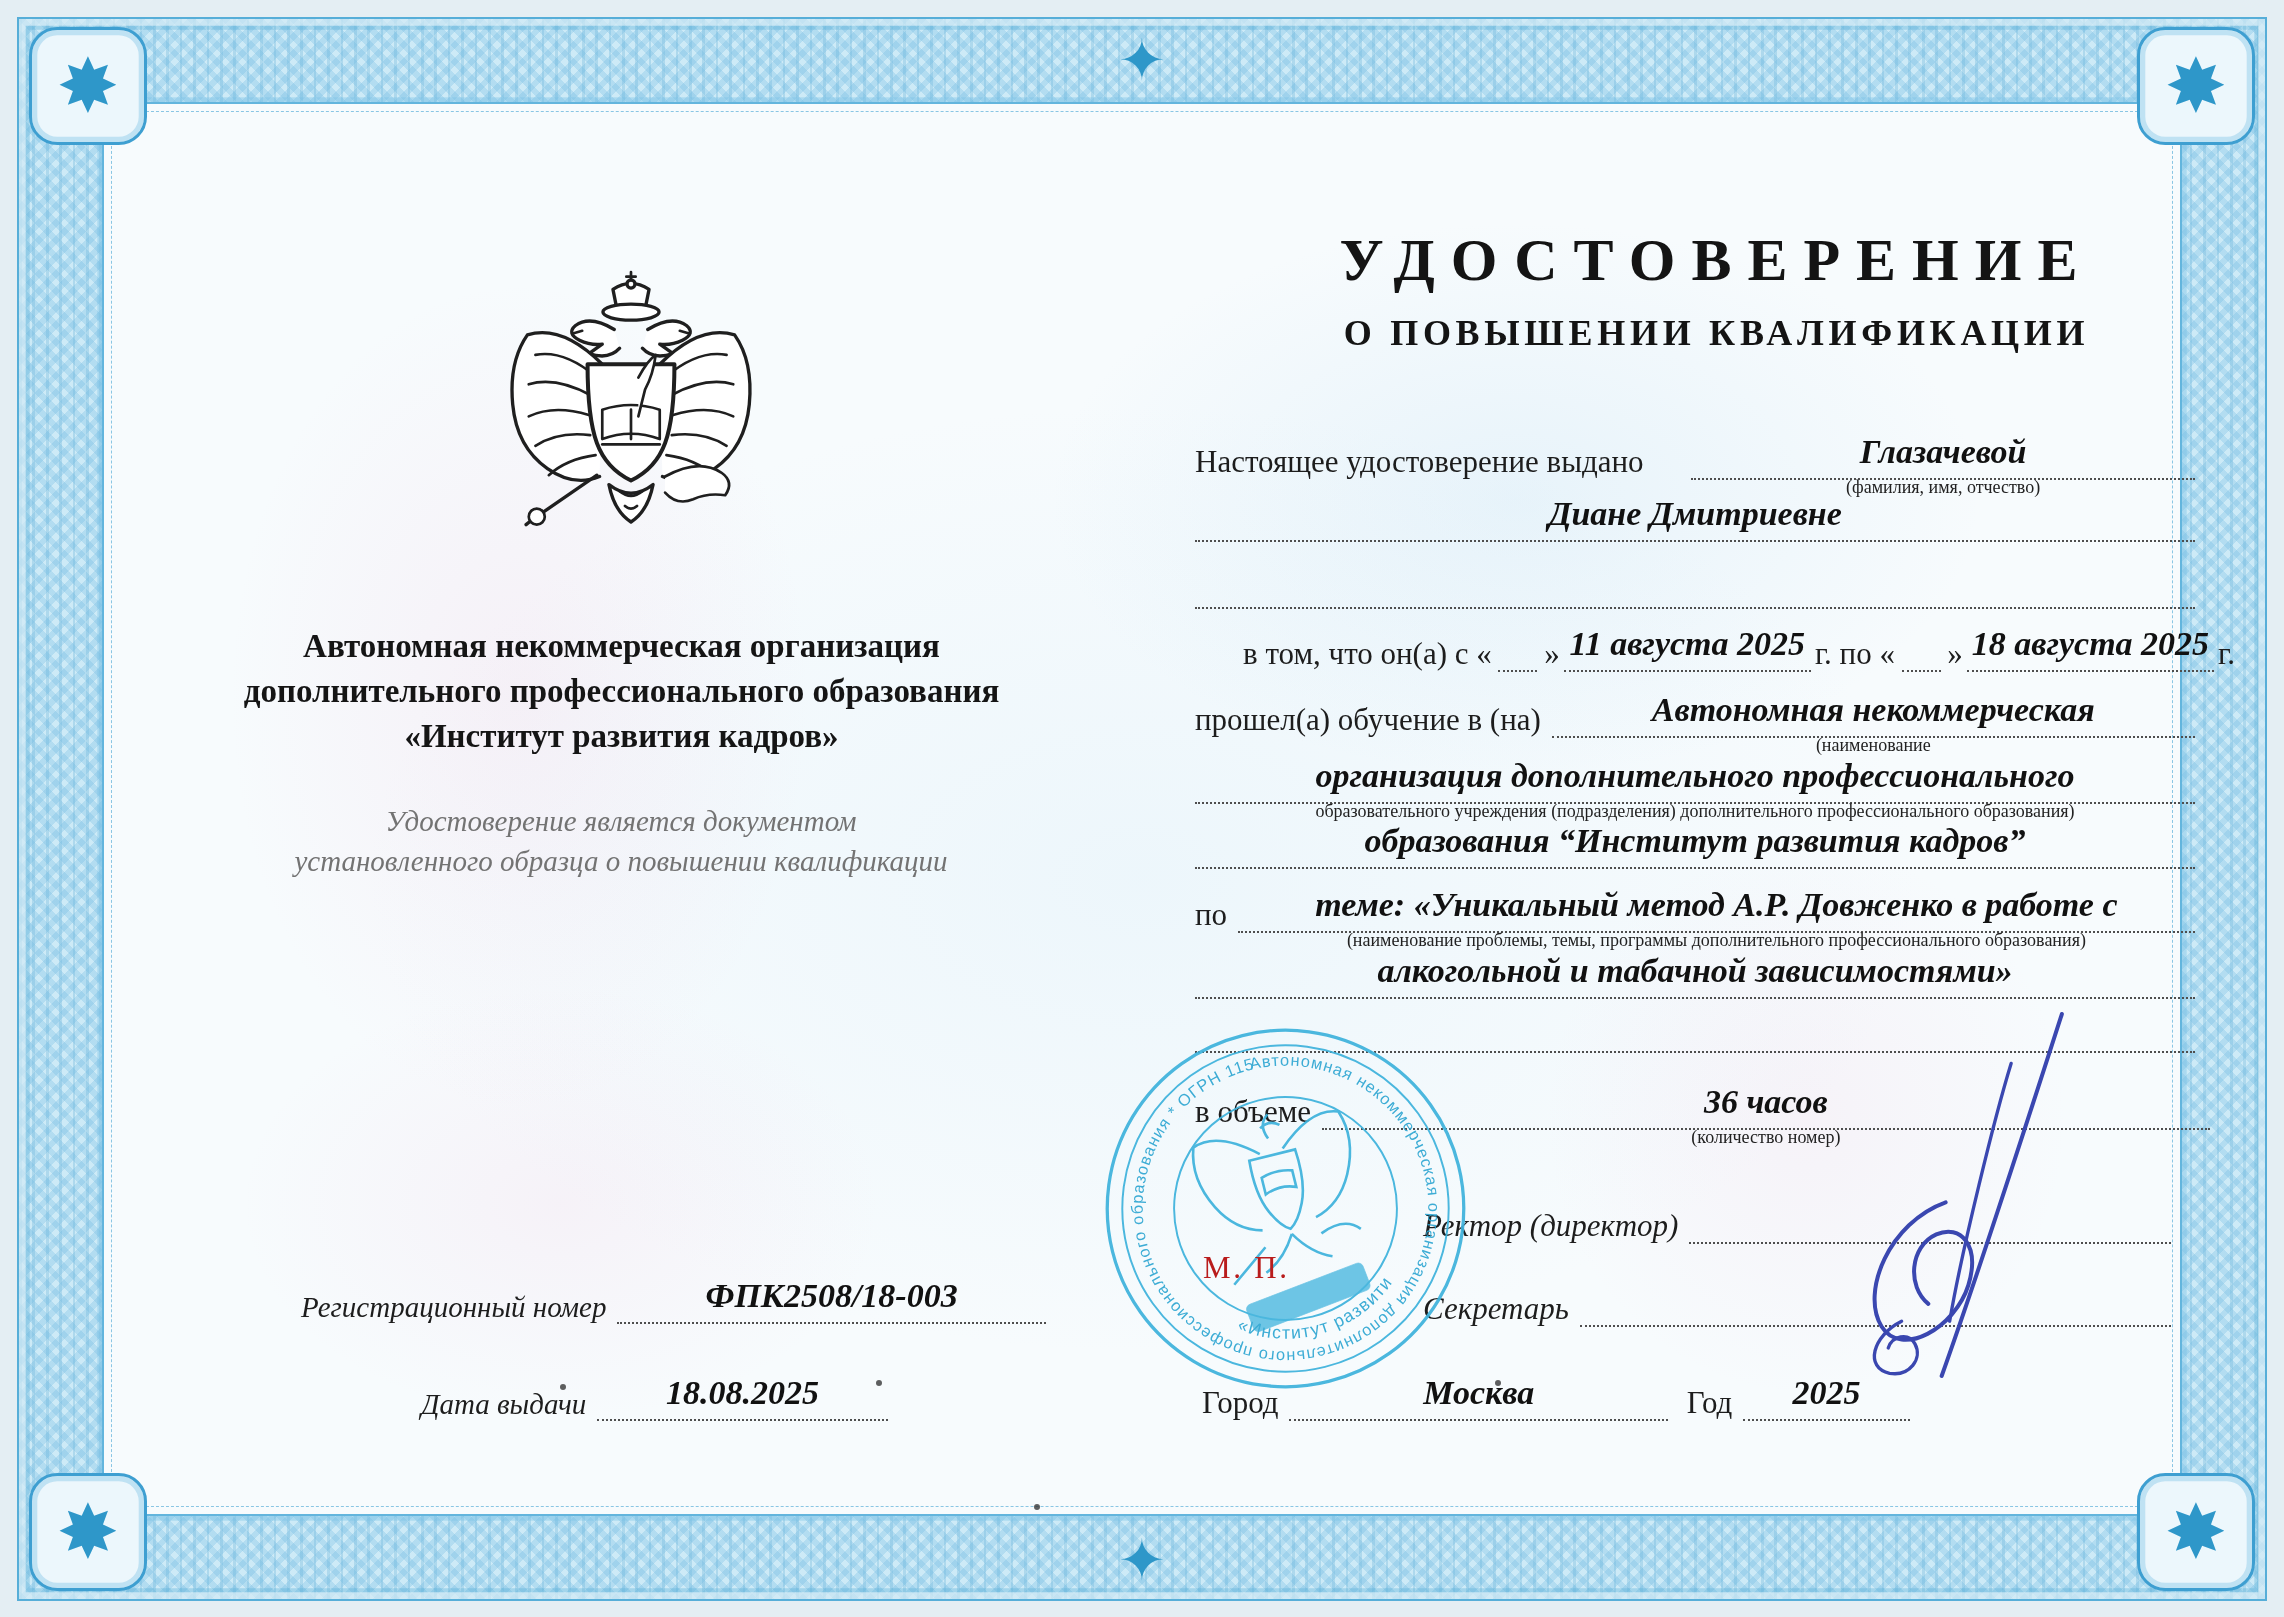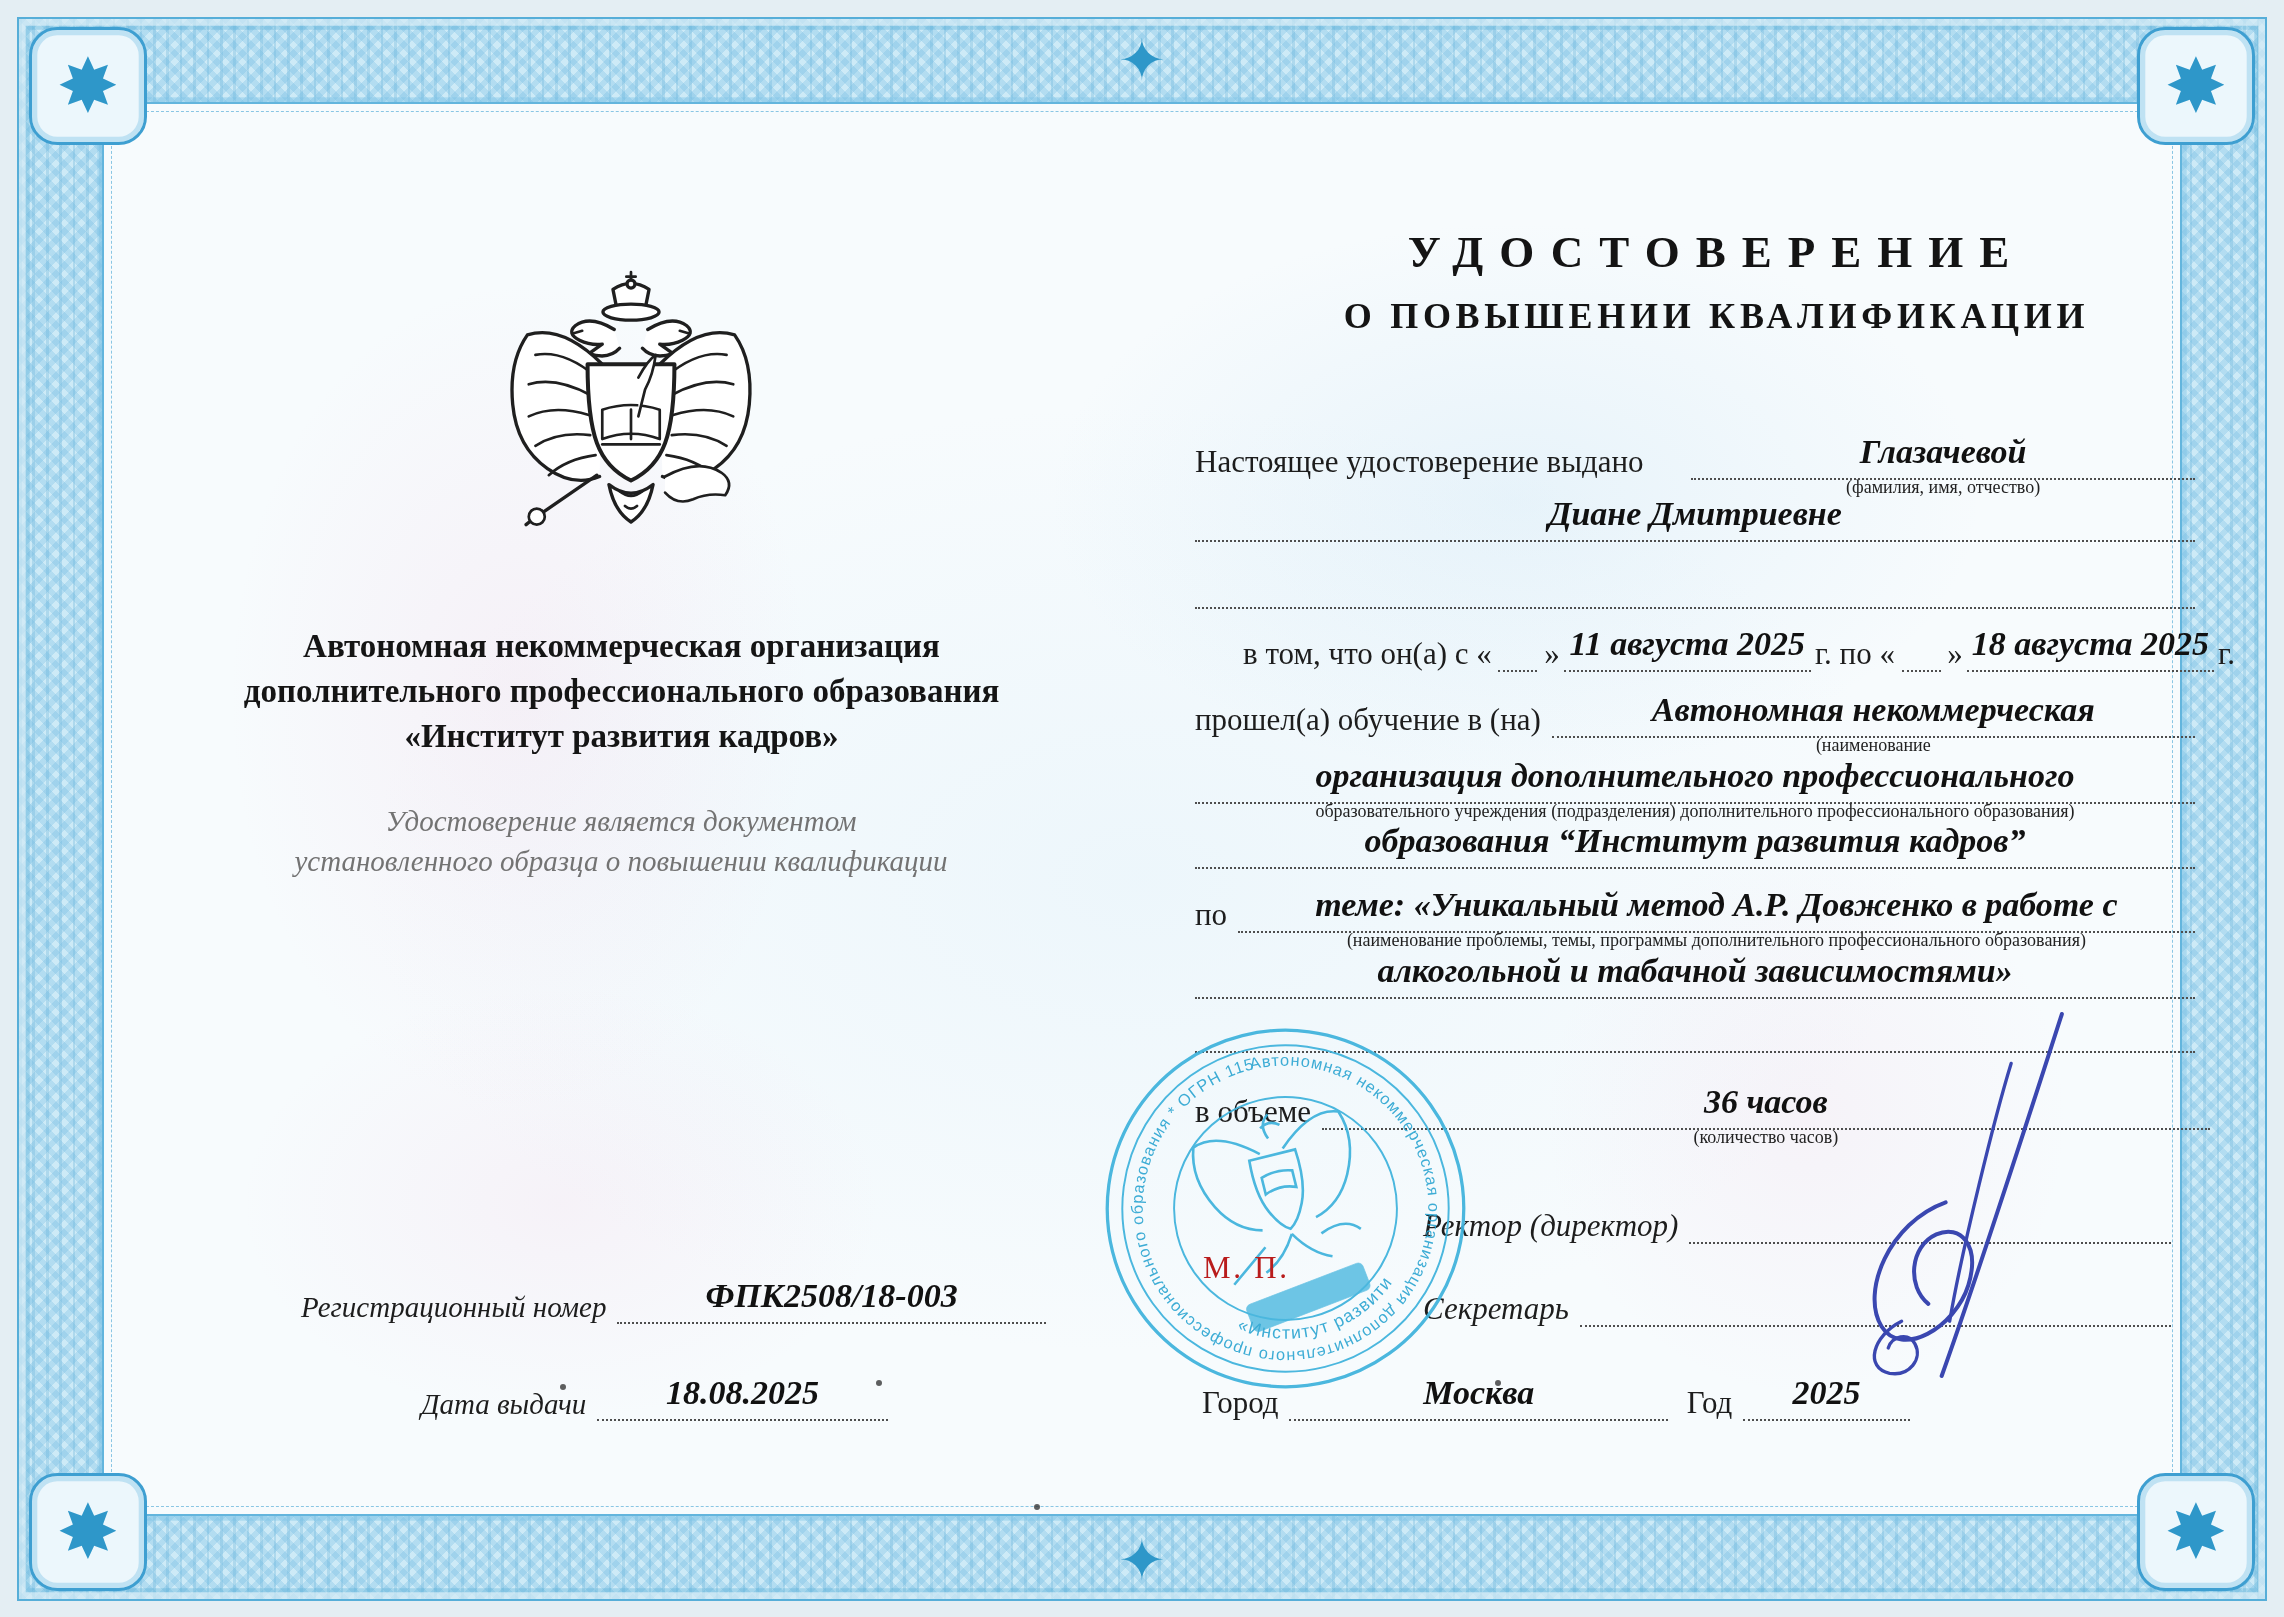--- a/index.html
+++ b/index.html
@@ -51,21 +51,21 @@
   .lbl.tight { padding-right:4px; padding-left:4px; }
   .fline { flex:1; position:relative; border-bottom:2px dotted #4e4e4e; height:8px; }
   .qgap { width:39px; border-bottom:2px dotted #4e4e4e; height:8px; margin:0 2.7px; }
   .val { position:absolute; bottom:6.7px; left:0; right:0; text-align:center;
          font-weight:bold; font-style:italic; font-size:34px; white-space:nowrap; color:#111; }
   .cap { position:absolute; top:5.3px; left:0; right:0; text-align:center;
          font-size:18px; color:#222; white-space:nowrap; }
 
   
   .title-block { position:absolute; left:1269px; top:226px; width:895px; text-align:center; color:#141414; }
-  .title-block h1 { font-size:45px; font-weight:bold; letter-spacing:16px; }
+  .title-block h1 { font-size:60px; font-weight:bold; letter-spacing:16px; }
   .title-block h2 { font-size:36px; font-weight:bold; letter-spacing:4.7px; margin-top:17.4px; }
 
   
   .org-name { position:absolute; left:114px; top:624px; width:1015px; text-align:center;
               font-size:33px; font-weight:bold; line-height:45px; color:#151515; }
   .statement { position:absolute; left:127px; top:801px; width:988px; text-align:center;
                font-style:italic; font-size:29px; line-height:40px; color:#737373; }
   .reg-label, .date-label { font-style:italic; font-size:29px; }
 
   .emblem { position:absolute; left:502px; top:264px; width:258px; height:266px; }
@@ -228,21 +228,21 @@
     </span>
   </div>
   <div class="row" style="left:1195px; top:992px; width:1000px; height:61px;">
     <span class="fline"></span>
   </div>
 
   <div class="row" style="left:1195px; top:1069px; width:1015px; height:61px;">
     <span class="lbl">в объеме</span>
     <span class="fline">
       <span class="val">36 часов</span>
-      <span class="cap">(количество часов)</span>
+      <span class="cap">(количество номер)</span>
     </span>
   </div>
 
   <div class="row" style="left:1423px; top:1183px; width:748px; height:61px;">
     <span class="lbl" style="font-style:italic;">Ректор (директор)</span>
     <span class="fline"></span>
   </div>
   <div class="row" style="left:1423px; top:1266px; width:748px; height:61px;">
     <span class="lbl" style="font-style:italic;">Секретарь</span>
     <span class="fline"></span>

